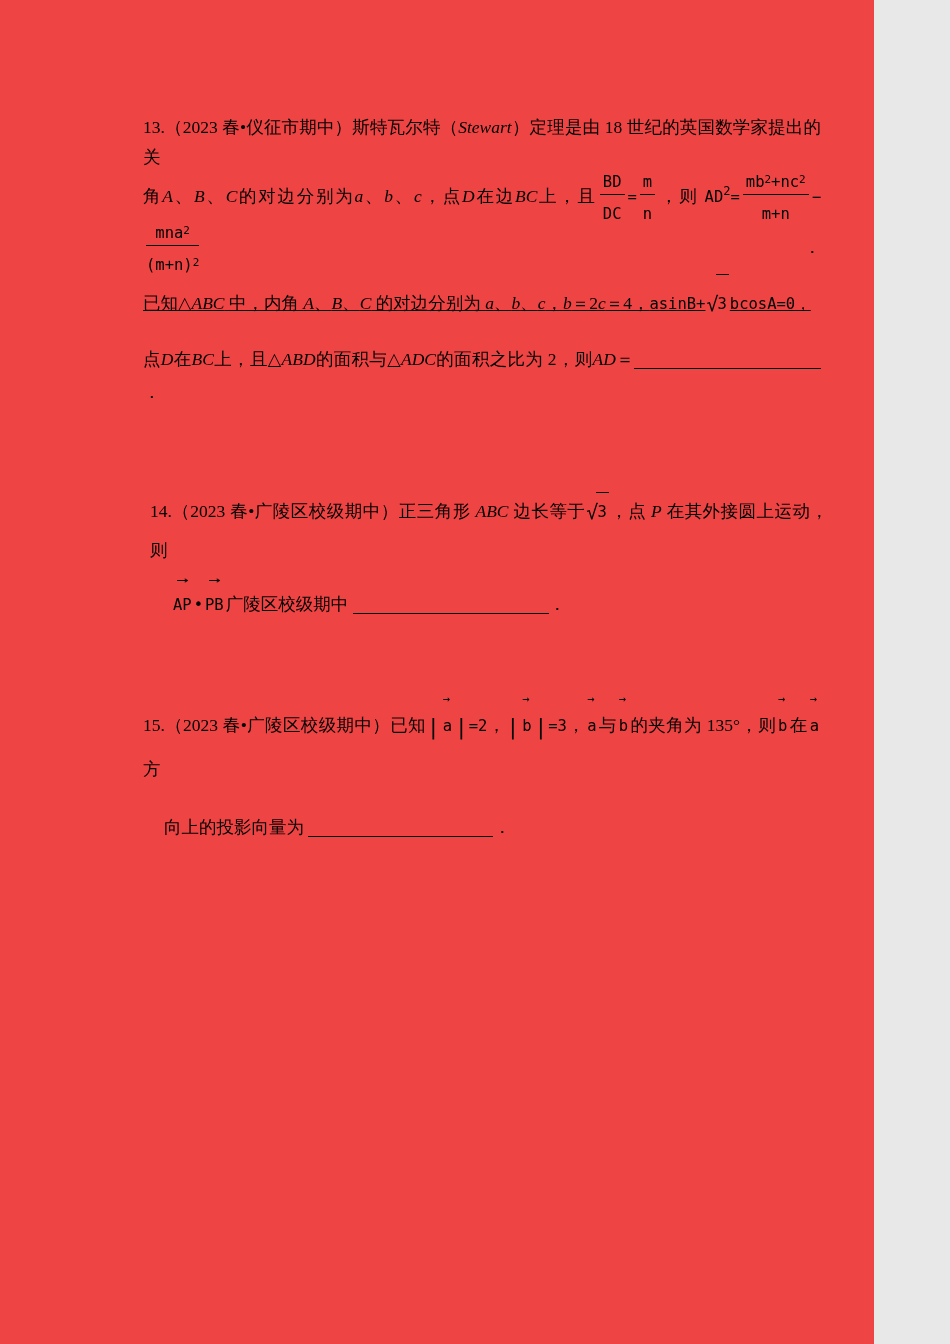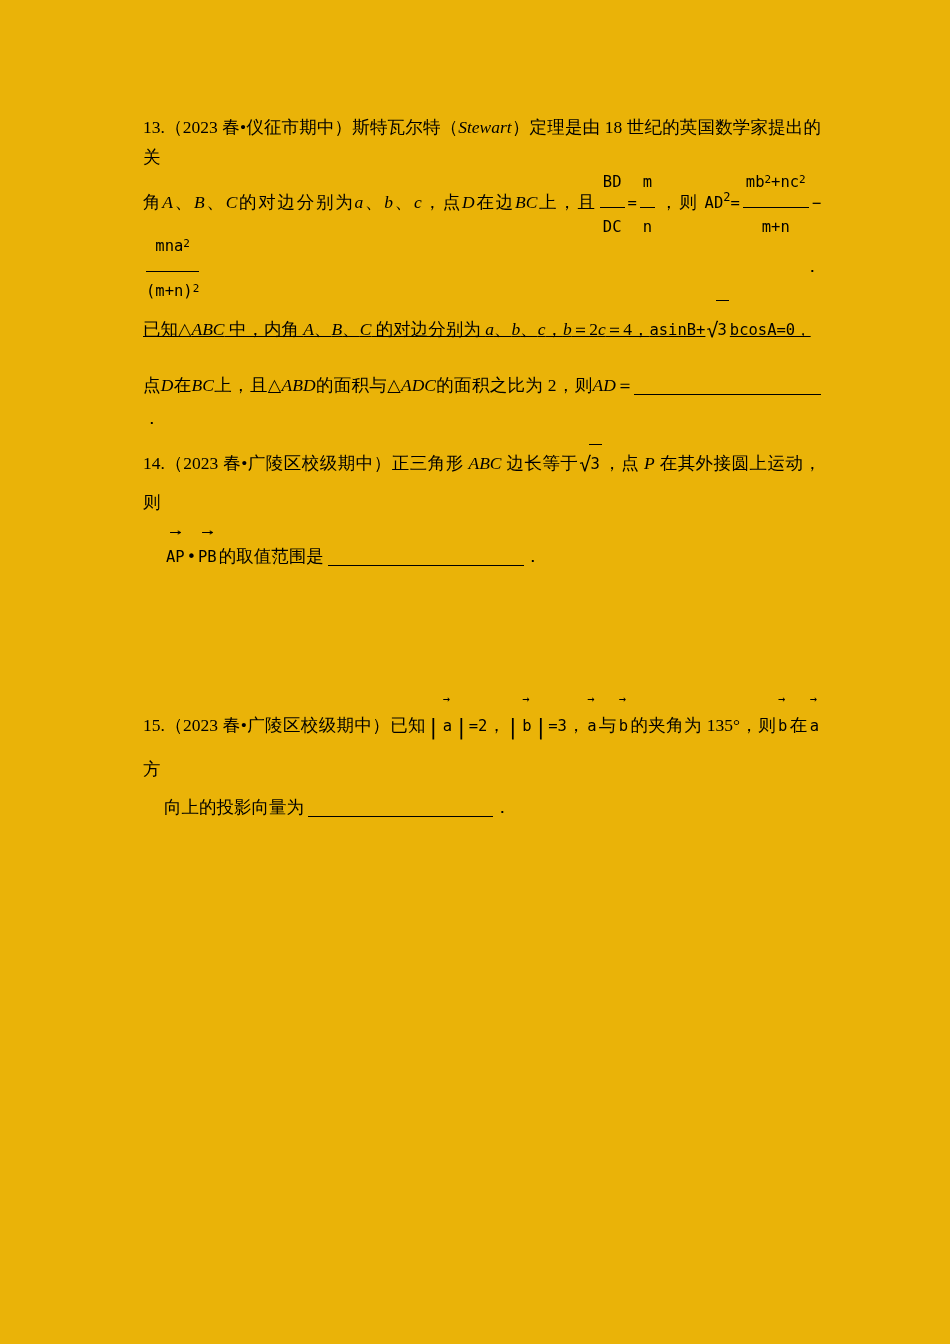--- a/index.html
+++ b/index.html
@@ -1,62 +1,62 @@
 <!DOCTYPE html>
 <html><head>
 <meta charset="utf-8">
 <style>
   html,body{margin:0;padding:0;}
   body{background:#e8e8e8;}
   .page{
     position:relative;
-    width:950px;height:1344px;
-    background:#eab308;
+    width:874px;height:1344px;
+    background:#ef4444;
     color:#000000;
     font-family:"Liberation Serif","DejaVu Serif",serif;
     overflow:hidden;
   }
   .problem{position:absolute;left:143px;width:678px;}
   #p13{top:112px;}
-  #p14{top:444px;}
+  #p14{top:492px;margin-left:7px;}
   #p15{top:704px;}
 
   .line{font-size:17.5px;line-height:30px;text-align:left;}
 
   
   #p13 .line:nth-child(1),
   #p13 .line:nth-child(2){line-height:30px;text-align:justify;text-align-last:justify;}
   #p13 .line:nth-child(3){line-height:58px;white-space:nowrap;text-decoration:underline;}
   #p13 .line:nth-child(4){margin-top:10px;line-height:33px;text-align:justify;text-align-last:justify;}
   #p13 .line:nth-child(5){line-height:43px;}
 
   
   #p14 .line:nth-child(1){line-height:38px;text-align:justify;text-align-last:justify;}
   #p14 .line:nth-child(2){margin-top:16px;line-height:38px;padding-left:21px;}
 
   
   #p15 .line:nth-child(1){line-height:42px;text-align:justify;text-align-last:justify;}
-  #p15 .line:nth-child(2){line-height:34px;padding-left:21px;}
+  #p15 .line:nth-child(2){margin-top:20px;line-height:34px;padding-left:21px;}
 
   .i{font-style:italic;}
   .m{font-family:"DejaVu Sans Mono","Liberation Mono",monospace;font-size:15.5px;}
   .sup{
     display:inline-block;position:relative;top:-7px;
     font-family:"DejaVu Sans Mono","Liberation Mono",monospace;
     font-size:12px;line-height:1;
   }
   .bar{font-size:21px;vertical-align:-3px;margin:0 1px;}
 
   .frac{
     display:inline-block;vertical-align:middle;text-align:center;
     font-family:"DejaVu Sans Mono","Liberation Mono",monospace;
     font-size:15.5px;line-height:1.2;margin:0 3px;
     text-align-last:center;
   }
-  .frac .num{display:block;border-bottom:1.5px solid #000;padding:1px 3px 15px;}
+  .frac .num{display:block;border-bottom:1.5px solid #000;padding:1px 3px 2px;}
   .frac .den{display:block;padding-top:1px;margin-top:9px;}
   .frac .sup{top:-4px;font-size:11px;}
 
   .sqrt{display:inline-block;white-space:nowrap;font-family:"DejaVu Sans Mono","Liberation Mono",monospace;font-size:15.5px;margin:0 1px;}
   .sqrt .sign{font-size:20px;line-height:1;vertical-align:-2px;margin-right:-2px;}
   .sqrt .rad{display:inline-block;border-top:1.5px solid #000;padding:0 2px 0 1px;}
 
   .vec{
     position:relative;display:inline-block;
     font-family:"DejaVu Sans Mono","Liberation Mono",monospace;
@@ -78,19 +78,19 @@
 
 <div class="page">
   <section class="problem" id="p13">
       <div class="line"><span class="t">13.（2023 春•仪征市期中）斯特瓦尔特（</span><span class="i">Stewart</span><span class="t">）定理是由 18 世纪的英国数学家提出的关</span></div>
       <div class="line"><span class="t">角</span><span class="i">A</span><span class="t">、</span><span class="i">B</span><span class="t">、</span><span class="i">C</span><span class="t">的对边分别为</span><span class="i">a</span><span class="t">、</span><span class="i">b</span><span class="t">、</span><span class="i">c</span><span class="t">，点</span><span class="i">D</span><span class="t">在边</span><span class="i">BC</span><span class="t">上，且</span><span class="frac"><span class="num"><span class="m">BD</span></span><span class="den"><span class="m">DC</span></span></span><span class="m">=</span><span class="frac"><span class="num"><span class="m">m</span></span><span class="den"><span class="m">n</span></span></span><span class="t">，则 </span><span class="m">AD</span><span class="sup">2</span><span class="m">=</span><span class="frac"><span class="num"><span class="m">mb</span><span class="sup">2</span><span class="m">+nc</span><span class="sup">2</span></span><span class="den"><span class="m">m+n</span></span></span><span class="m">−</span><span class="frac"><span class="num"><span class="m">mna</span><span class="sup">2</span></span><span class="den"><span class="m">(m+n)</span><span class="sup">2</span></span></span><span class="t">．</span></div>
       <div class="line"><span class="t">已知△</span><span class="i">ABC</span><span class="t"> 中，内角 </span><span class="i">A</span><span class="t">、</span><span class="i">B</span><span class="t">、</span><span class="i">C</span><span class="t"> 的对边分别为 </span><span class="i">a</span><span class="t">、</span><span class="i">b</span><span class="t">、</span><span class="i">c</span><span class="t">，</span><span class="i">b</span><span class="t">＝2</span><span class="i">c</span><span class="t">＝4，</span><span class="m">asinB+</span><span class="sqrt"><span class="sign">√</span><span class="rad">3</span></span><span class="m">bcosA=0，</span></div>
       <div class="line"><span class="t">点</span><span class="i">D</span><span class="t">在</span><span class="i">BC</span><span class="t">上，且△</span><span class="i">ABD</span><span class="t">的面积与△</span><span class="i">ADC</span><span class="t">的面积之比为 2，则</span><span class="i">AD</span><span class="t">＝</span><span class="blank" style="width: 187px;"></span><span class="t">．</span></div>
     </section>
   <section class="problem" id="p14">
       <div class="line"><span class="t">14.（2023 春•广陵区校级期中）正三角形 </span><span class="i">ABC</span><span class="t"> 边长等于</span><span class="sqrt"><span class="sign">√</span><span class="rad">3</span></span><span class="t">，点 </span><span class="i">P</span><span class="t"> 在其外接圆上运动，则</span></div>
-      <div class="line"><span class="vec vec-wide"><span class="arrow">→</span><span class="vbase">AP</span></span><span class="m">•</span><span class="vec vec-wide"><span class="arrow">→</span><span class="vbase">PB</span></span><span class="t">的取值范围是 </span><span class="blank" style="width: 196px;"></span><span class="t">．</span></div>
+      <div class="line"><span class="vec vec-wide"><span class="arrow">→</span><span class="vbase">AP</span></span><span class="m">•</span><span class="vec vec-wide"><span class="arrow">→</span><span class="vbase">PB</span></span><span class="t">广陵区校级期中 </span><span class="blank" style="width: 196px;"></span><span class="t">．</span></div>
     </section>
   <section class="problem" id="p15">
       <div class="line"><span class="t">15.（2023 春•广陵区校级期中）已知</span><span class="m bar">|</span><span class="vec"><span class="arrow">→</span><span class="vbase">a</span></span><span class="m bar">|</span><span class="m">=2</span><span class="t">，</span><span class="m bar">|</span><span class="vec"><span class="arrow">→</span><span class="vbase">b</span></span><span class="m bar">|</span><span class="m">=3</span><span class="t">，</span><span class="vec"><span class="arrow">→</span><span class="vbase">a</span></span><span class="t">与</span><span class="vec"><span class="arrow">→</span><span class="vbase">b</span></span><span class="t">的夹角为 135°，则</span><span class="vec"><span class="arrow">→</span><span class="vbase">b</span></span><span class="t">在</span><span class="vec"><span class="arrow">→</span><span class="vbase">a</span></span><span class="t">方</span></div>
       <div class="line"><span class="t">向上的投影向量为 </span><span class="blank" style="width: 185px;"></span><span class="t">．</span></div>
     </section>
 </div>
 
 </body></html>

